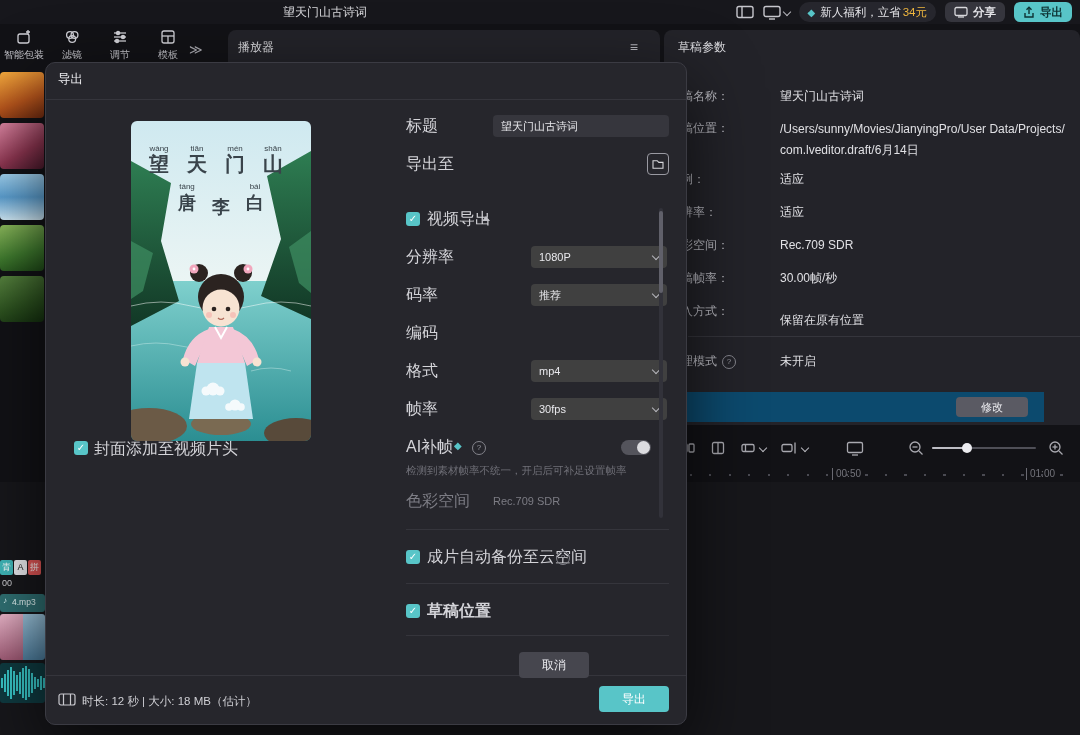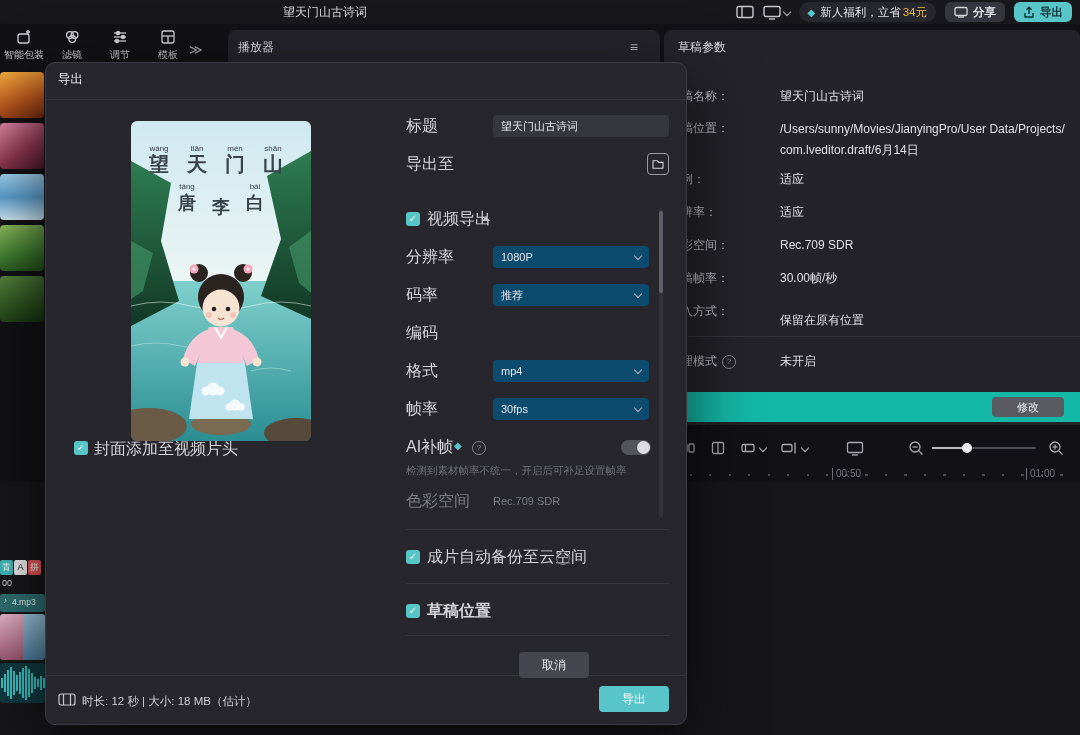--- a/index.html
+++ b/index.html
@@ -24,21 +24,21 @@
   .val{font-size:12px;color:#e0e0e4;line-height:18px;}
   .divline{height:1px;background:#35353c;}
   .modifybtn{background:#5a5a63;border-radius:4px;color:#ececf0;font-size:11px;text-align:center;line-height:20px;}
   
   #modal{left:45px;top:62px;width:640px;height:661px;background:#26262c;border:1px solid #3b3b43;
          border-radius:10px;box-shadow:0 24px 70px rgba(0,0,0,.65);z-index:10;overflow:hidden;}
   .m-lbl{font-size:16px;color:#d4d4d9;line-height:18px;}
   .m-dim{color:#7c7c84;}
   .input{background:#36363d;border-radius:4px;height:22px;line-height:22px;font-size:11px;color:#e8e8ec;
          padding:0 8px;overflow:hidden;white-space:nowrap;}
-  .dd{background:#0c4a6e;border-radius:4px;height:22px;width:156px;}
+  .dd{background:#404040;border-radius:4px;height:22px;width:136px;margin-left:38px;}
   .dd .v{position:absolute;left:8px;top:0;line-height:22px;font-size:11px;color:#e8e8ec;}
   .chev{width:5px;height:5px;border-right:1.4px solid #b6b6bc;border-bottom:1.4px solid #b6b6bc;
         display:inline-block;transform:rotate(45deg);}
   .caretup{width:0;height:0;border-left:4px solid transparent;border-right:4px solid transparent;
            border-bottom:5px solid #c0c0c6;}
   .cb{width:14px;height:14px;background:#58c5c8;border-radius:3px;color:#fff;font-size:10px;
       line-height:14px;text-align:center;}
   .ic{width:12px;height:12px;border:1px solid #85858d;border-radius:50%;color:#9a9aa2;font-size:8px;
       line-height:12px;text-align:center;}
   .toggle{width:30px;height:15px;border-radius:8px;background:#54545c;}
@@ -171,21 +171,21 @@
 
     <div class="abs lbl nw" style="left:5px;top:237px;">导入方式：</div>
     <div class="abs val nw" style="left:116px;top:246px;">保留在原有位置</div>
 
     <div class="abs divline" style="left:24px;right:0;top:271px;"></div>
 
     <div class="abs lbl nw" style="left:5px;top:287px;">代理模式</div>
     <div class="abs ic" style="left:58px;top:290px;">?</div>
     <div class="abs val nw" style="left:116px;top:287px;">未开启</div>
 
-    <div class="abs" style="left:0;top:327px;width:416px;height:30px;background:#14b8a6;">
+    <div class="abs" style="left:0;top:327px;width:380px;height:30px;background:#0c4a6e;">
       <div class="abs modifybtn" style="right:16px;top:5px;width:72px;height:20px;">修改</div>
     </div>
   </div>
 
   <div class="abs" style="left:680px;top:440px;display:flex;align-items:center;gap:14px;">
     <span>
       <svg width="16" height="16" viewBox="0 0 16 16" fill="none" stroke="#a9a9b0" stroke-width="1.3">
         <rect x="2" y="4" width="5" height="8" rx="1"></rect>
           <rect x="9" y="4" width="5" height="8" rx="1"></rect>
       </svg>

